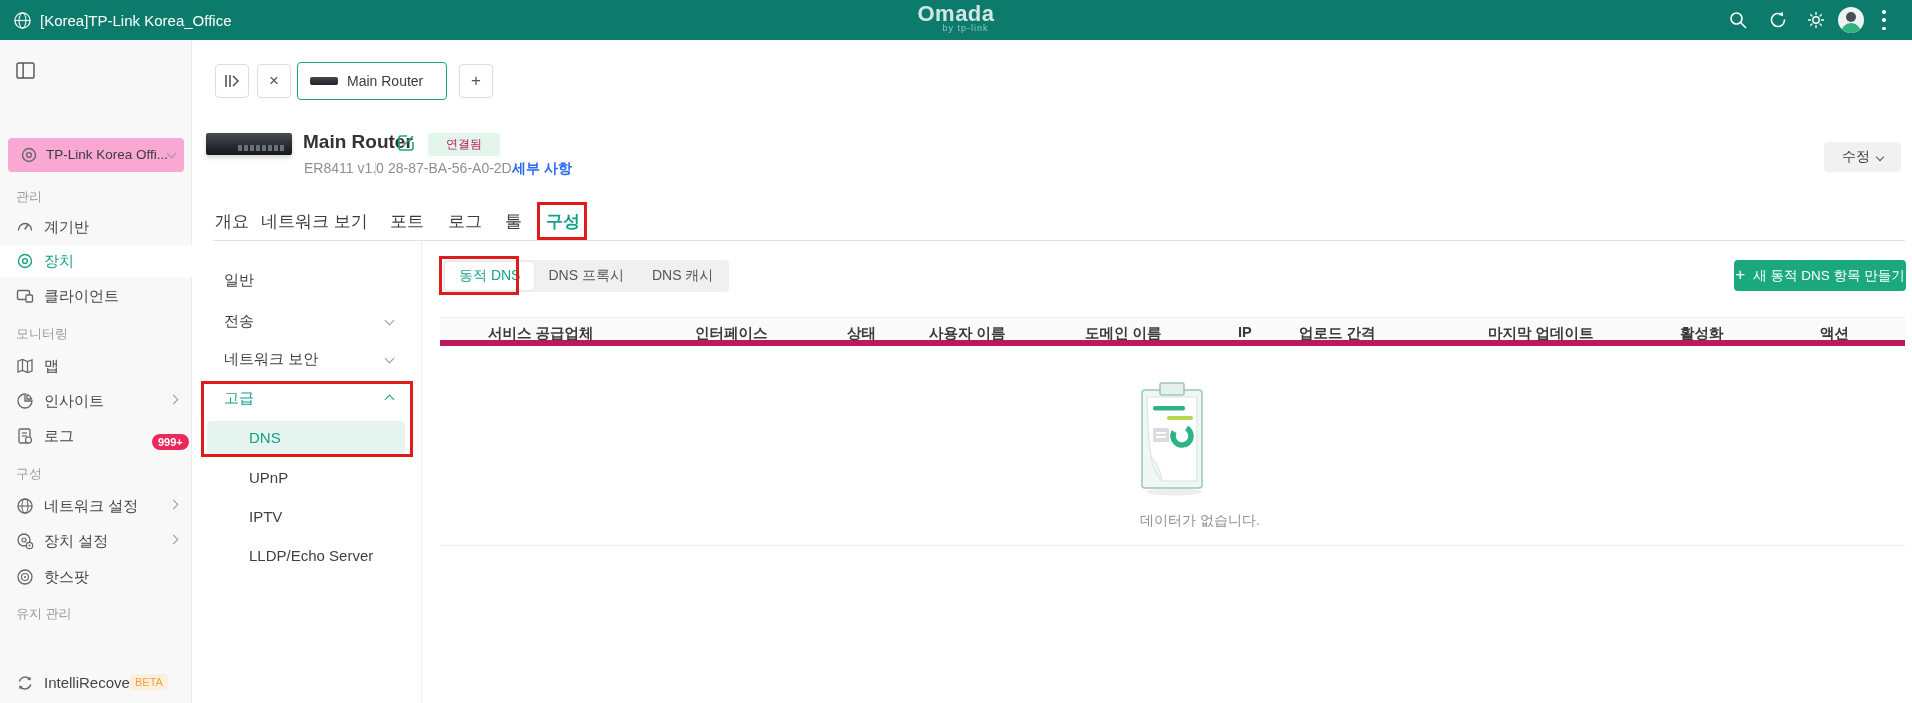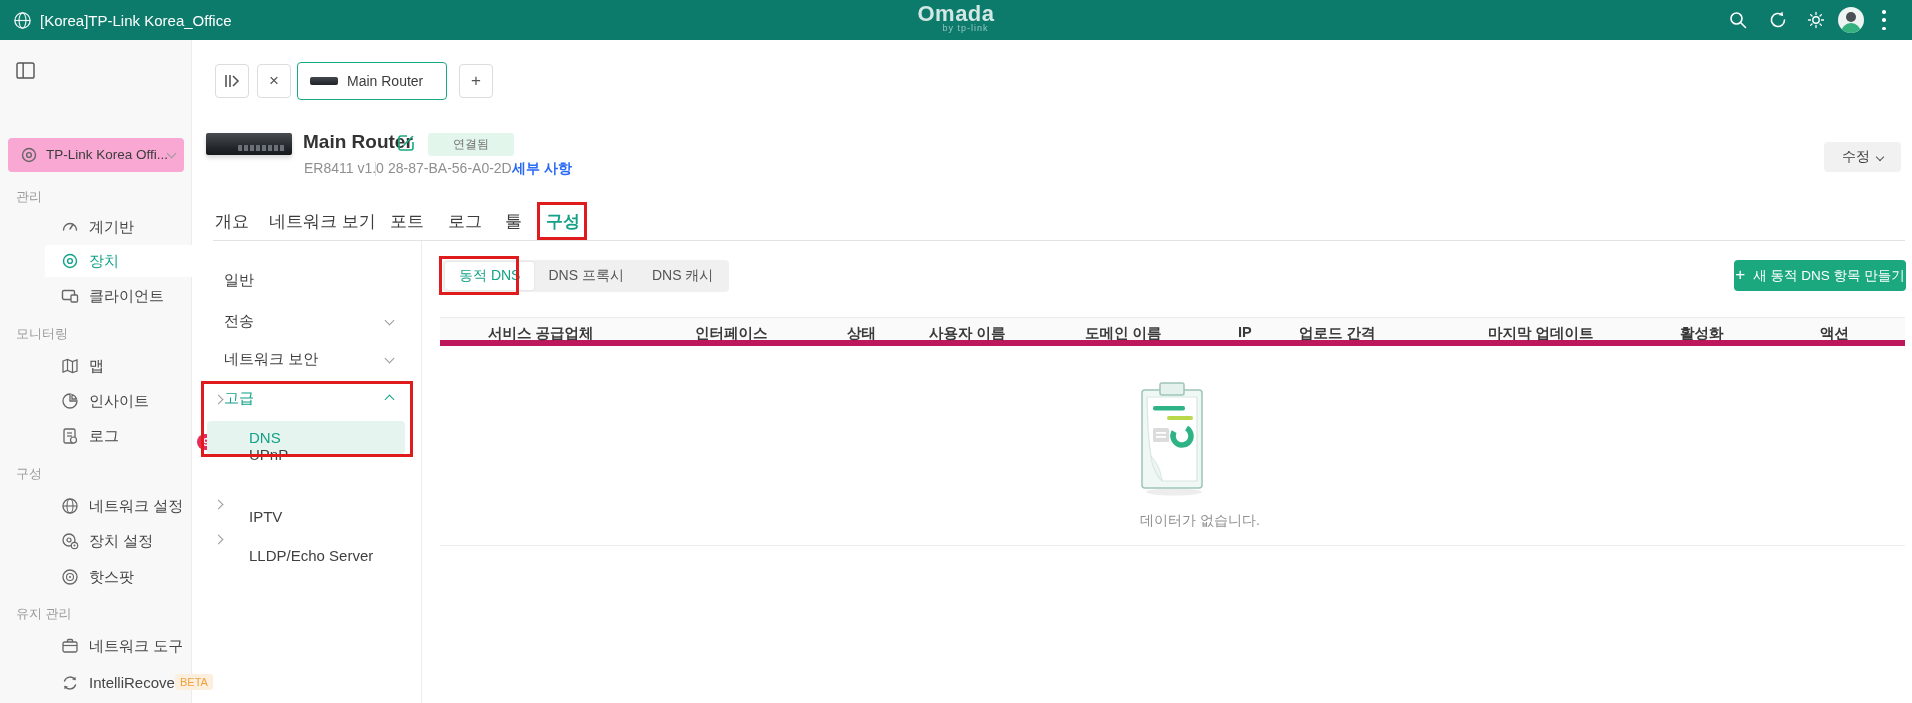--- a/index.html
+++ b/index.html
@@ -18,21 +18,21 @@
   .avatar .head { position:absolute; left:8px; top:5px; width:10px; height:10px; border-radius:50%; background:#4a4f55; }
   .avatar .body { position:absolute; left:3px; top:16px; width:20px; height:12px; border-radius:10px 10px 0 0; background:#35b07f; }
   .kebab { position:absolute; top:10px; width:4px; height:20px; display:flex; flex-direction:column; justify-content:space-between; align-items:center; cursor:pointer; }
   .kebab i { width:3.5px; height:3.5px; border-radius:50%; background:#fff; }
 
   
   .sidebar { position:absolute; left:0; top:40px; width:192px; height:663px; background:#f8f8f8; border-right:1px solid #ececec; }
   .site-sel { position:absolute; left:8px; top:98px; width:176px; height:34px; background:#f9a8d4; border-radius:4px; cursor:pointer; }
   .site-sel .lbl { position:absolute; left:38px; top:9px; font-size:13.5px; color:#3c3c3c; white-space:nowrap; }
   .sec-label { position:absolute; left:16px; font-size:13px; color:#9a9a9a; }
-  .nav-item { position:absolute; left:0; width:228px; height:32px; cursor:pointer;margin-left:45px; }
+  .nav-item { position:absolute; left:0; width:228px; height:32px; cursor:pointer; }
   .nav-item .txt { position:absolute; left:44px; top:7px; font-size:15px; color:#454545; white-space:nowrap; }
   .nav-item.active { background:#ffffff; }
   .nav-item.active .txt { color:#13a287; }
   .nav-ic { position:absolute; left:16px; top:7px; width:18px; height:18px; }
   .chev { display:inline-block; width:7px; height:7px; border-right:1.6px solid #9a9a9a; border-bottom:1.6px solid #9a9a9a; }
   .chev.right { transform:rotate(-45deg); }
   .chev.down { transform:rotate(45deg); }
   .chev.up { transform:rotate(225deg); }
   .chev.green { border-color:#13a287; }
   .badge-999 { position:absolute; left:152px; top:14px; background:#ea2a5b; color:#fff; font-size:11px; padding:2px 6px; border-radius:9px; font-weight:700; }
@@ -41,21 +41,21 @@
   
   .icbtn { position:absolute; width:34px; height:34px; background:#fff; border:1px solid #dcdcdc; border-radius:4px; color:#555; display:flex; align-items:center; justify-content:center; font-size:17px; cursor:pointer; }
   .devtab { position:absolute; left:297px; top:62px; width:150px; height:38px; background:#fff; border:1px solid #17a884; border-radius:4px; display:flex; align-items:center; gap:9px; padding-left:12px; cursor:pointer; }
   .devtab .mini-router { width:28px; height:8px; border-radius:2px; background:linear-gradient(#44494e,#1f2327); }
   .devtab .txt { font-size:14px; color:#3c3c3c; }
 
   .router-img { position:absolute; left:206px; top:133px; width:86px; height:22px; border-radius:2px; background:linear-gradient(#484d52,#212529 70%,#17191c); box-shadow:0 3px 4px rgba(0,0,0,.15); }
   .router-img .ports { position:absolute; right:6px; bottom:4px; width:48px; height:6px; background:repeating-linear-gradient(90deg,#6a7076 0 4px,#25292d 4px 6px); border-radius:1px; }
   .dev-name { position:absolute; left:303px; top:131px; font-size:19px; font-weight:700; color:#333; }
   .edit-ic { position:absolute; left:396px; top:133px; width:20px; height:20px; cursor:pointer; }
-  .badge-conn { position:absolute; left:428px; top:133px; background:#e3f6ec; color:#737373; font-size:12px; padding:3px 25px; border-radius:3px; }
+  .badge-conn { position:absolute; left:428px; top:133px; background:#e3f6ec; color:#be185d; font-size:12px; padding:3px 18px; border-radius:3px; }
   .meta { position:absolute; top:160px; font-size:14px; color:#8f8f8f; white-space:nowrap; }
   .meta-sep { position:absolute; left:375px; top:162px; width:1px; height:14px; background:#dcdcdc; }
   .link-blue { color:#2969f6; font-weight:700; cursor:pointer; }
   .modify-btn { position:absolute; left:1824px; top:142px; width:77px; height:30px; background:#f1f1f1; border-radius:4px; display:flex; align-items:center; justify-content:center; gap:7px; font-size:14px; color:#3c3c3c; cursor:pointer; }
   .modify-btn .chev { border-color:#555; width:6px; height:6px; }
 
   .tab { position:absolute; top:210px; font-size:17px; color:#3d3d3d; cursor:pointer; }
   .tab.active { color:#13a287; font-weight:700; }
   .tab-underline { position:absolute; left:213px; top:240px; width:1692px; height:1px; background:#e2e2e2; }
   .tab-active-bar { position:absolute; left:544px; top:238px; width:36px; height:2px; background:#13a287; }
@@ -218,28 +218,20 @@
     <div class="nav-item" style="top:521px">
       <svg class="nav-ic" viewBox="0 0 18 18">
         <circle cx="9" cy="9" r="7" fill="none" stroke="#666" stroke-width="1.3"></circle>
         <circle cx="9" cy="9" r="3.5" fill="none" stroke="#666" stroke-width="1.1"></circle>
         <circle cx="9" cy="9" r="1" fill="#666"></circle>
       </svg>
       <span class="txt">핫스팟</span>
     </div>
 
     <div class="sec-label" style="top:565px">유지 관리</div>
-    <div class="nav-item" style="top:590px">
-      <svg class="nav-ic" viewBox="0 0 18 18">
-        <rect x="2" y="5" width="14" height="10" rx="1.5" fill="none" stroke="#666" stroke-width="1.3"></rect>
-        <path d="M6.5 5 V3.5 a1 1 0 0 1 1-1 h3 a1 1 0 0 1 1 1 V5" fill="none" stroke="#666" stroke-width="1.3"></path>
-        <line x1="2" y1="8.5" x2="16" y2="8.5" stroke="#666" stroke-width="1.2"></line>
-      </svg>
-      <span class="txt">네트워크 도구</span>
-    </div>
     <div class="nav-item" style="top:627px">
       <svg class="nav-ic" viewBox="0 0 18 18">
         <path d="M3.5 7 a6 6 0 0 1 10.5-1.5" fill="none" stroke="#666" stroke-width="1.4" stroke-linecap="round"></path>
         <path d="M14.5 11 a6 6 0 0 1 -10.5 1.5" fill="none" stroke="#666" stroke-width="1.4" stroke-linecap="round"></path>
         <path d="M14.8 2.8 L14.3 6.3 L10.9 5.3 Z" fill="#666"></path>
         <path d="M3.2 15.2 L3.7 11.7 L7.1 12.7 Z" fill="#666"></path>
       </svg>
       <span class="txt">IntelliRecover</span>
       <span class="badge-beta">BETA</span>
     </div>
@@ -275,38 +267,38 @@
   <div class="meta" style="left:304px">ER8411 v1.0</div>
   <div class="meta-sep"></div>
   <div class="meta" style="left:388px">28-87-BA-56-A0-2D</div>
   <div class="meta link-blue" style="left:512px">세부 사항</div>
   <div class="modify-btn">
     <span>수정</span>
     <span class="chev down"></span>
   </div>
 
   <span class="tab" style="left:215px">개요</span>
-  <span class="tab" style="left:269px">네트워크 보기</span>
+  <span class="tab" style="left:261px">네트워크 보기</span>
   <span class="tab" style="left:390px">포트</span>
   <span class="tab" style="left:448px">로그</span>
   <span class="tab" style="left:505px">툴</span>
   <span class="tab active" style="left:546px">구성</span>
   <div class="tab-underline"></div>
   <div class="tab-active-bar"></div>
 
   <span class="cfg-item" style="left:224px;top:271px">일반</span>
   <span class="cfg-item" style="left:224px;top:312px">전송</span>
   <span class="chev down cfg-chev" style="top:317px"></span>
   <span class="cfg-item" style="left:224px;top:350px">네트워크 보안</span>
   <span class="chev down cfg-chev" style="top:355px"></span>
   <span class="cfg-item green" style="left:224px;top:389px">고급</span>
   <span class="chev up green cfg-chev" style="top:396px"></span>
   <div class="cfg-active-row"></div>
   <span class="cfg-item green" style="left:249px;top:429px">DNS</span>
-  <span class="cfg-item" style="left:249px;top:446px">UPnP</span>
+  <span class="cfg-item" style="left:249px;top:469px">UPnP</span>
   <span class="cfg-item" style="left:249px;top:508px">IPTV</span>
   <span class="cfg-item" style="left:249px;top:547px">LLDP/Echo Server</span>
   <div class="vdivider"></div>
 
   <div class="seg-wrap">
     <span class="seg active">동적 DNS</span>
     <span class="seg">DNS 프록시</span>
     <span class="seg">DNS 캐시</span>
   </div>
   <div class="create-btn">

